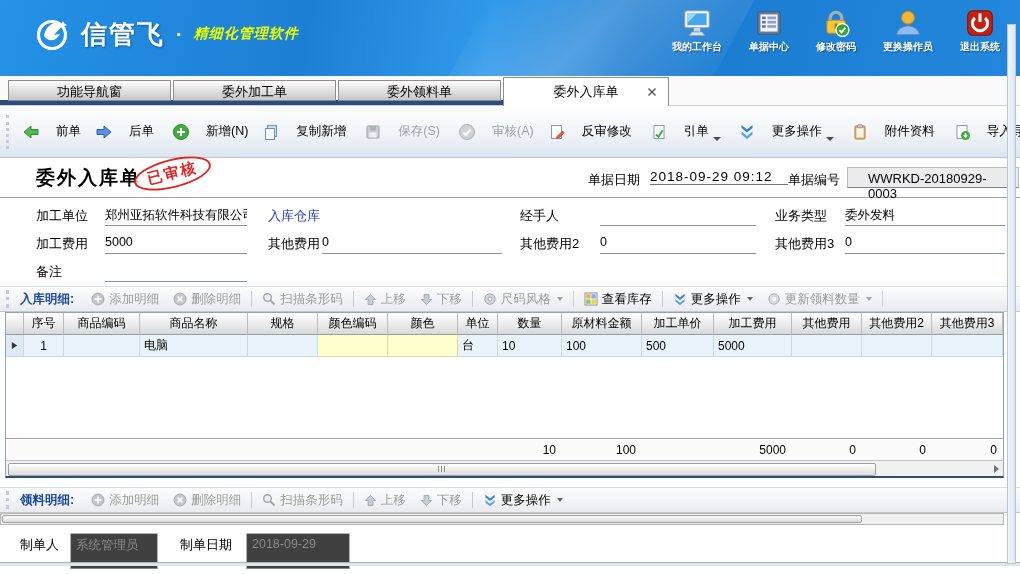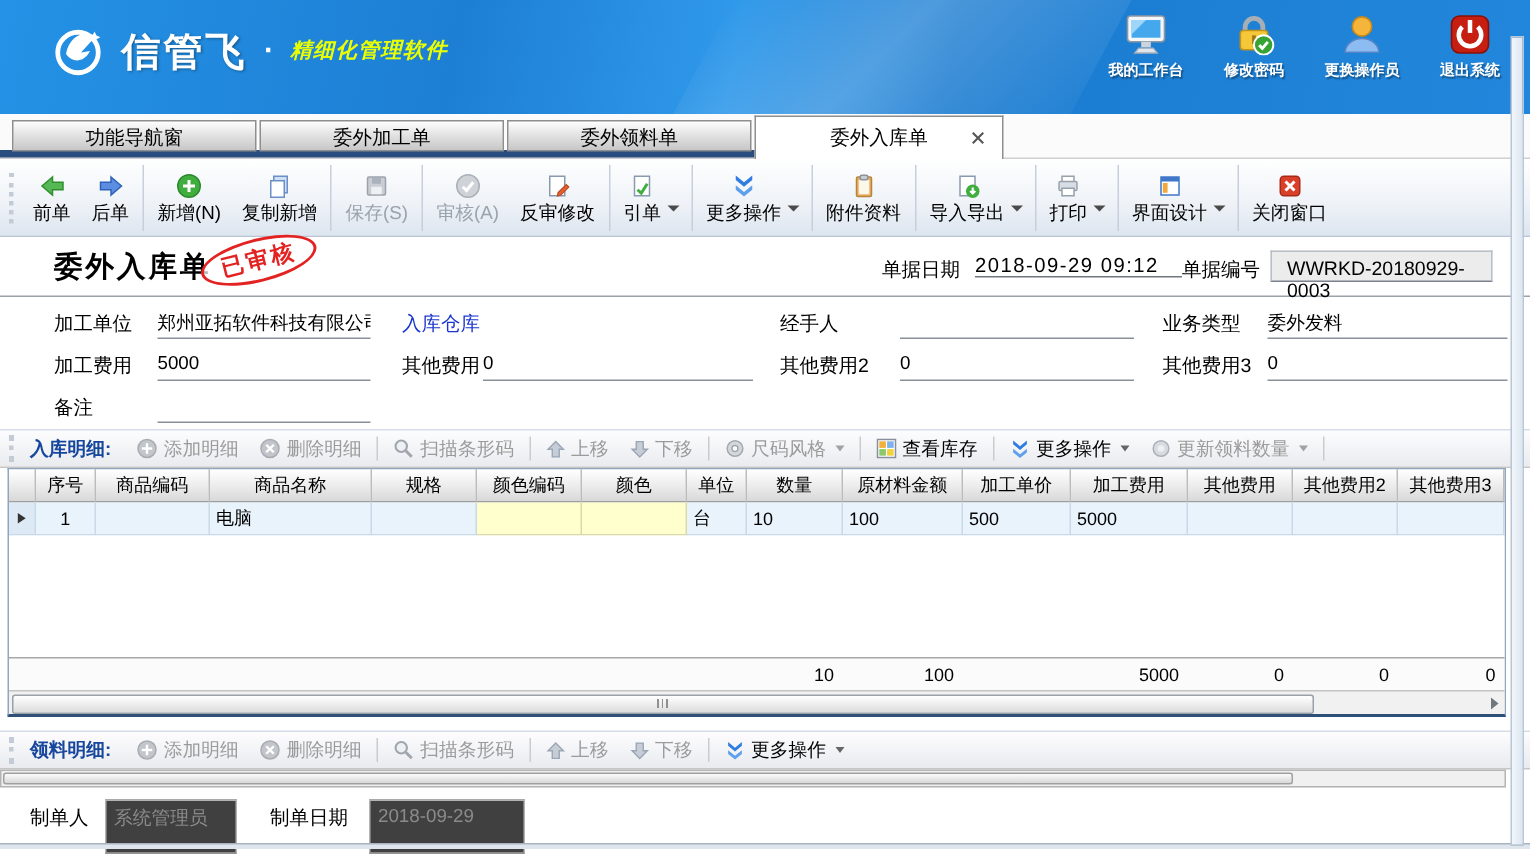--- a/index.html
+++ b/index.html
@@ -26,38 +26,38 @@
        background:linear-gradient(#fefefe,#e4e4e4 45%,#c7c7c7);border:1px solid #8e8e8e;box-sizing:border-box;z-index:2}
   .tab-underline{position:absolute;left:0;bottom:0;width:505px;height:5px;background:#2a4d80;z-index:1}
   .tab.active{top:1px;height:29px;line-height:27px;background:#fff;border-bottom:none;z-index:3}
   .tab-close{position:absolute;right:11px;top:9px;cursor:pointer;line-height:0}
 
   
   .toolbar{position:absolute;top:106px;left:0;width:100%;height:52px;display:flex;align-items:center;
     background:linear-gradient(#ffffff,#eef2f7 60%,#dde5ef);border-bottom:1px solid #b9c5d4;box-sizing:border-box;padding-left:4px}
   .grip{width:0;height:34px;border-left:3px dotted #c2cbd6;margin:0 6px 0 2px}
   .tgroup{display:flex;align-items:center;height:100%}
-  .tbtn{display:flex;flex-direction:column;align-items:center;justify-content:center;gap:3px;
+  .tbtn{display:flex;flex-direction:row;align-items:center;justify-content:center;gap:16px;
         padding:2px 7px;cursor:pointer;font-size:12.5px;white-space:nowrap}
   .tbtn .lab{line-height:13px}
   .tbtn.dis{color:#9aa2ac;cursor:default}
   .caret{width:0;height:0;border-top:4px solid #4a4a4a;border-left:4px solid transparent;border-right:4px solid transparent;margin:14px 6px 0 -3px}
   .tsep{width:1px;height:44px;background:#c6cfdb;margin:0 2px}
 
   
   .docheader{position:absolute;top:158px;left:0;width:100%;height:40px;border-bottom:1px solid #9aa2ac;box-sizing:border-box}
   .doc-title{position:absolute;left:36px;top:7px;font-size:19px;font-weight:bold;letter-spacing:2px}
   .stamp{position:absolute;left:133px;top:1px;transform:rotate(-14deg);color:#e32222;border:2.5px solid #e32222;
          border-radius:50%;padding:3px 12px;font-size:15px;font-weight:bold;letter-spacing:2px;background:rgba(255,255,255,.7)}
   .dh-label{position:absolute;top:13px;font-size:13px}
   .dh-date-label{left:588px}
   .dh-date-value{position:absolute;left:650px;top:11px;width:138px;border-bottom:1px solid #70767e;font-size:13.5px;letter-spacing:1px;cursor:text}
   .dh-no-label{left:788px}
-  .dh-no-value{position:absolute;left:847px;top:9px;width:148px;height:21px;background:#ececec;border:1px solid #b8bec6;
-               border-bottom-color:#7a828c;padding:3px 10px 0;box-sizing:border-box;font-size:13px}
+  .dh-no-value{position:absolute;left:847px;top:9px;width:172px;height:21px;background:#ececec;border:1px solid #b8bec6;
+               border-bottom-color:#7a828c;padding:3px 20px 0;box-sizing:border-box;font-size:13px}
 
   
   .formarea{position:absolute;top:198px;left:0;width:100%;height:88px}
   .flabel{position:absolute;font-size:13px;white-space:nowrap}
   .flabel.blue{color:#1a35cf}
   .fvalue{position:absolute;border-bottom:1px solid #8a9099;font-size:12.5px;height:17px;padding-bottom:1px;white-space:nowrap;overflow:hidden;cursor:text}
   .r1{top:9px}.r2{top:37px}.r3{top:65px}
   .lc1{left:36px}.lc2{left:268px}.lc3{left:520px}.lc4{left:775px}
   .vc1{left:105px;width:142px}.vc2{left:322px;width:180px}.vc3{left:600px;width:156px}.vc4{left:845px;width:160px}
 
@@ -137,20 +137,35 @@
             <path d="M5 4 h9 l-9 9 z" fill="#9ed6fa"></path>
             <rect x="11" y="17.5" width="6" height="3.5" fill="#cdd4dc"></rect>
             <path d="M7 24.5 h14 l-2.5 -3 h-9 z" fill="#dfe5ec" stroke="#a8b0ba" stroke-width="0.8"></path>
           </svg>
         </span>
         <span class="nlab">我的工作台</span>
       </div>
       <div class="nav-item">
         <span>
           <svg width="30" height="28" viewBox="0 0 28 26">
+            <rect x="3.5" y="2.5" width="21" height="21" rx="2" fill="#667a9e" stroke="#44597e"></rect>
+            <rect x="6" y="5" width="16" height="16" fill="#f2f5f9"></rect>
+            <rect x="7.5" y="7" width="3.5" height="2.5" fill="#667a9e"></rect>
+              <rect x="12.5" y="7" width="8" height="2.5" fill="#8fa2c0"></rect>
+            <rect x="7.5" y="11" width="3.5" height="2.5" fill="#667a9e"></rect>
+              <rect x="12.5" y="11" width="8" height="2.5" fill="#8fa2c0"></rect>
+            <rect x="7.5" y="15" width="3.5" height="2.5" fill="#667a9e"></rect>
+              <rect x="12.5" y="15" width="8" height="2.5" fill="#8fa2c0"></rect>
+          </svg>
+        </span>
+        <span class="nlab">单据中心</span>
+      </div>
+      <div class="nav-item">
+        <span>
+          <svg width="30" height="28" viewBox="0 0 28 26">
             <path d="M8.5 11 V8.5 a5.5 5.5 0 0 1 11 0 V11" fill="none" stroke="#a8aeb6" stroke-width="3"></path>
             <rect x="5.5" y="10.5" width="17" height="12" rx="2" fill="#f5c83a" stroke="#c2921a"></rect>
             <rect x="12.8" y="13.5" width="2.4" height="5.5" fill="#a07818"></rect>
             <circle cx="20" cy="19.5" r="6" fill="#35a435" stroke="#ffffff" stroke-width="1.2"></circle>
             <path d="M17.2 19.6 l2 2 l3.4 -4" stroke="#ffffff" stroke-width="1.8" fill="none"></path>
           </svg>
         </span>
         <span class="nlab">修改密码</span>
       </div>
       <div class="nav-item">

